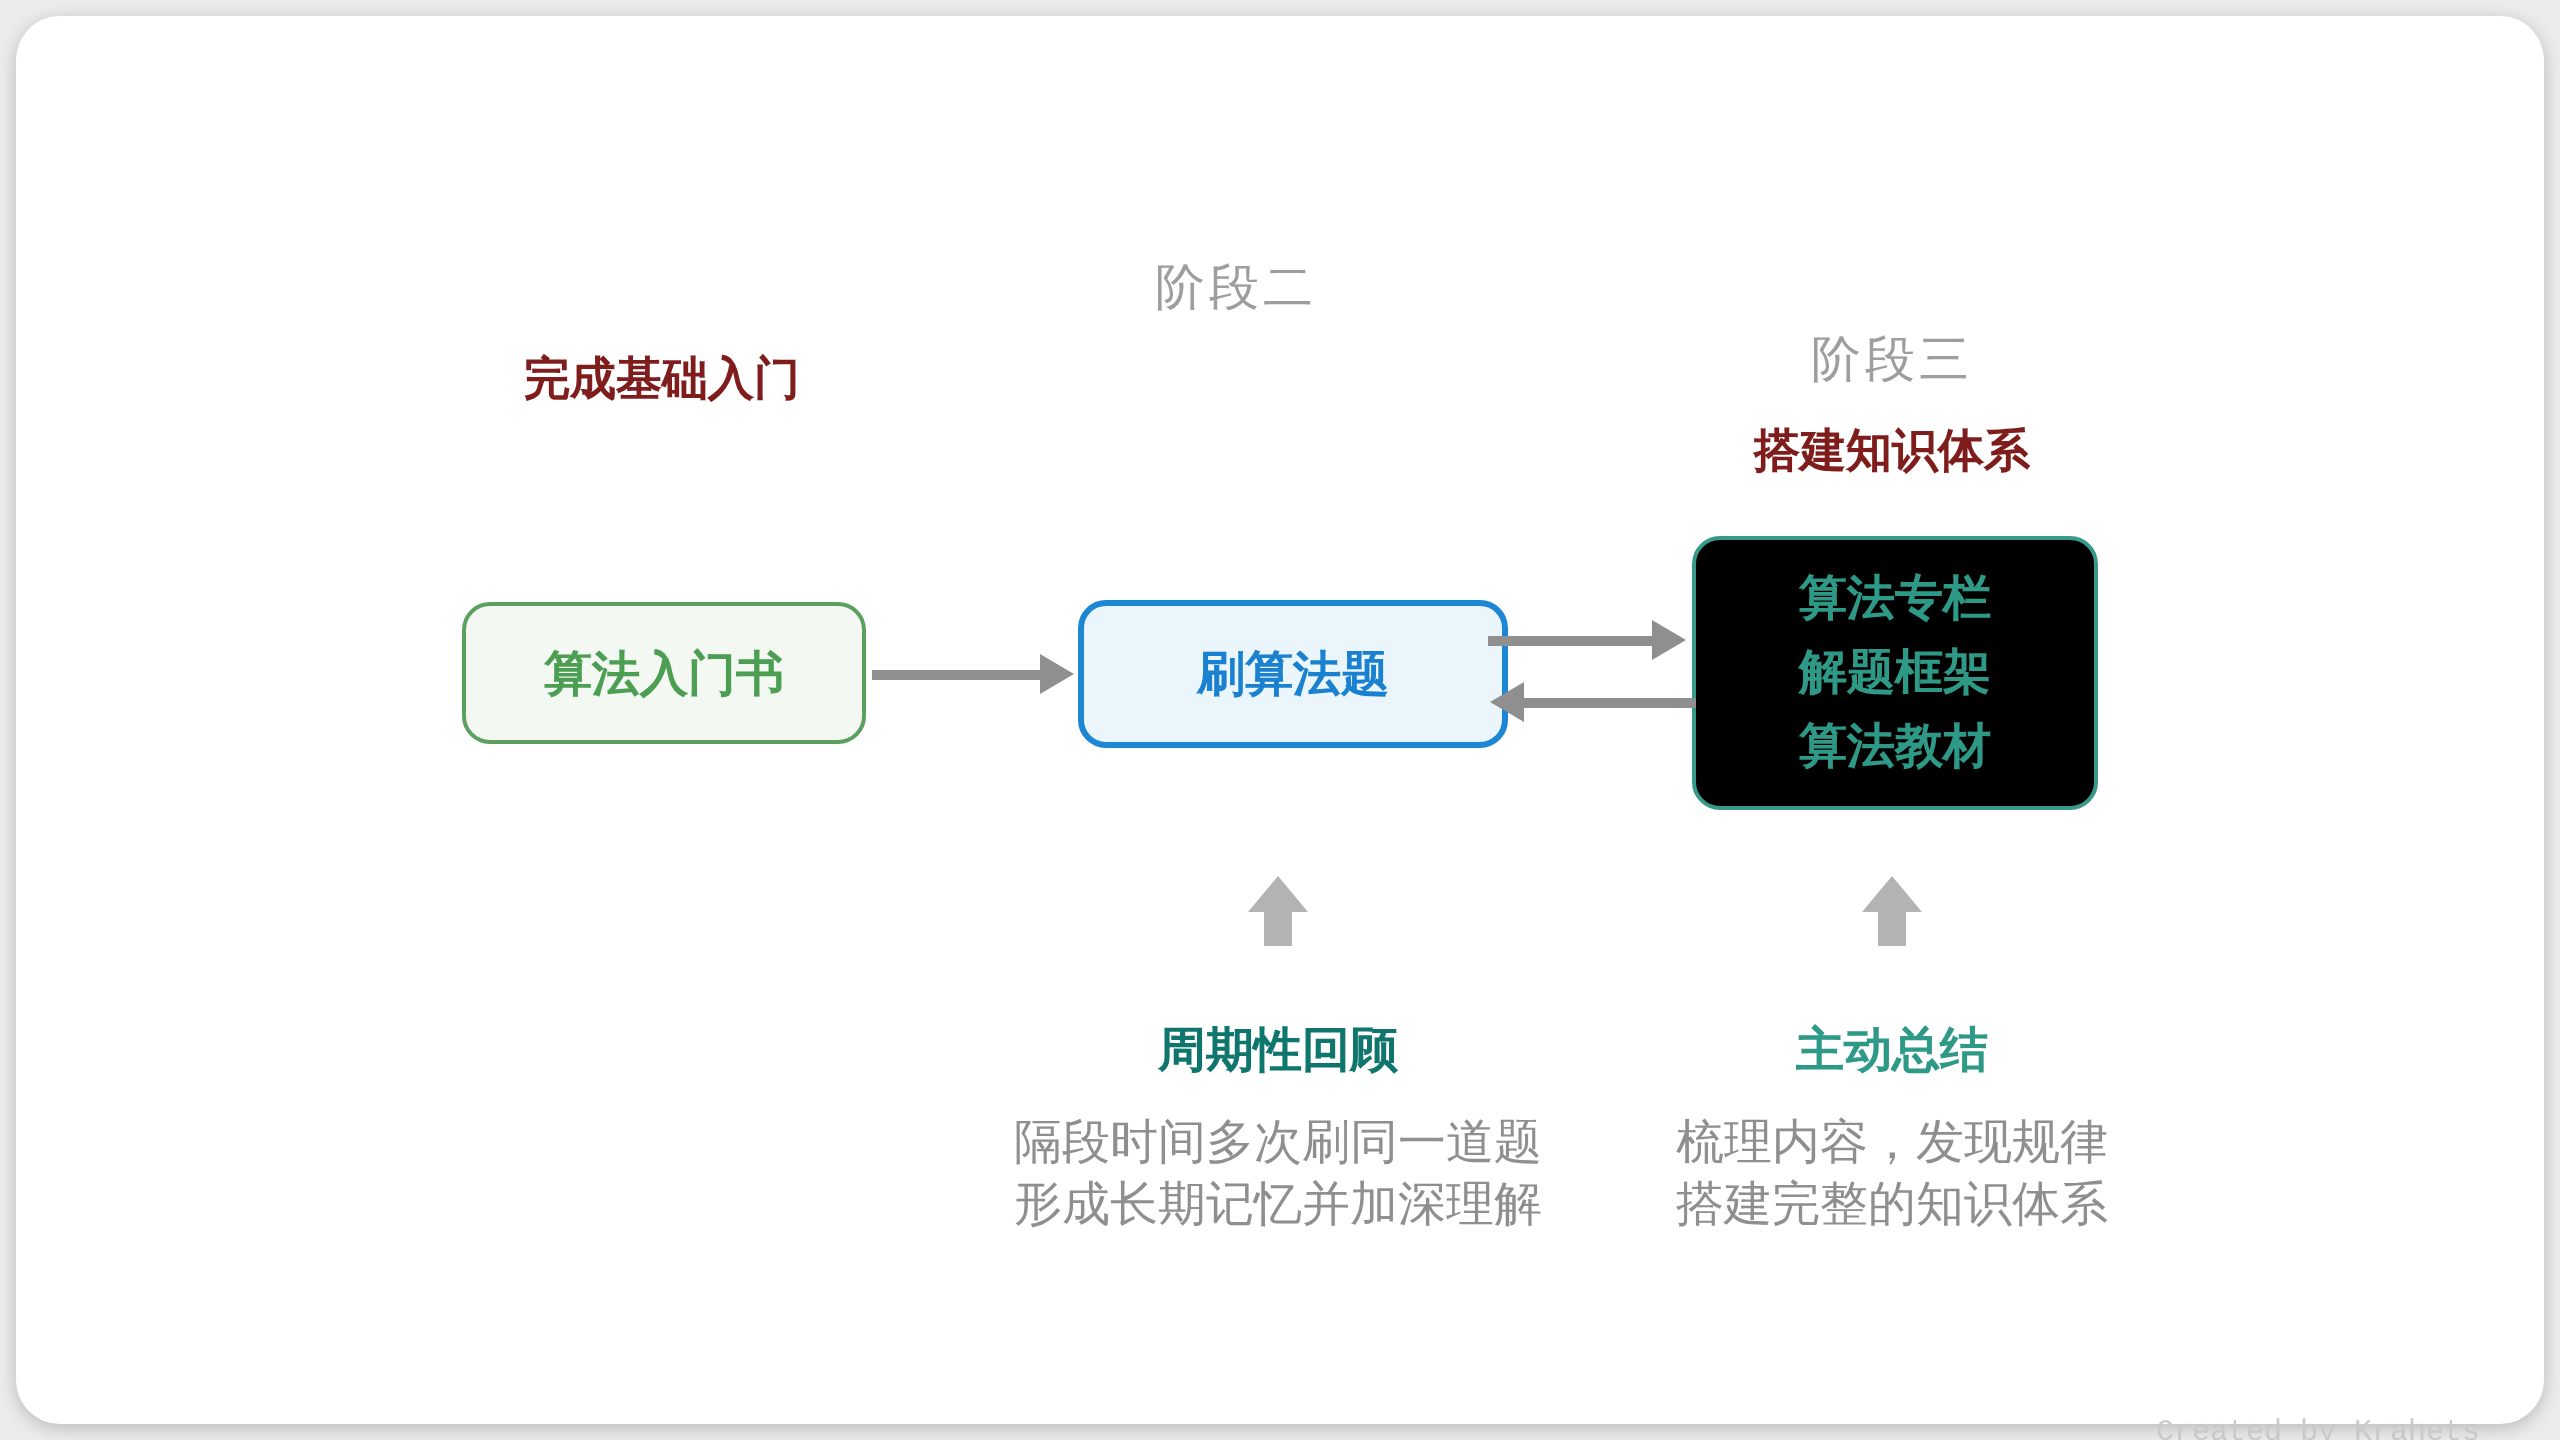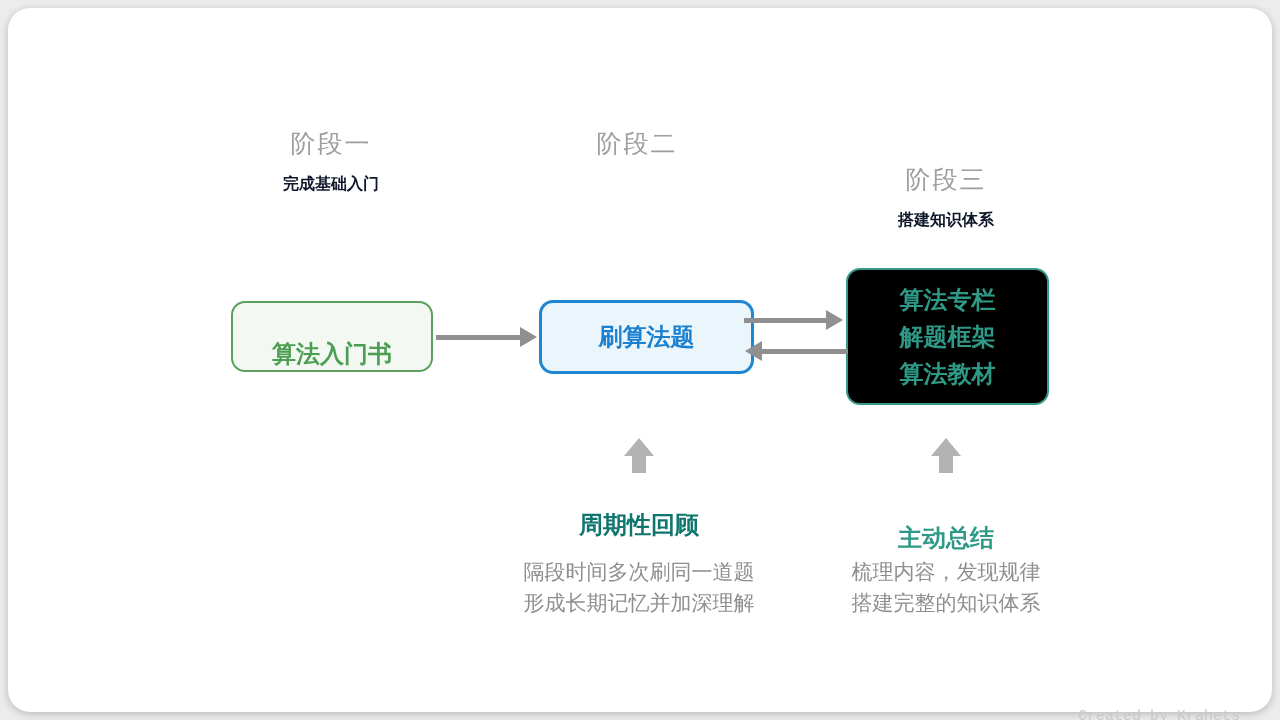--- a/index.html
+++ b/index.html
@@ -31,44 +31,43 @@
     text-align: center;
     font-size: 25px;
     letter-spacing: 2px;
     color: #9e9e9e;
   }
   .stage-title {
     position: absolute;
     width: 260px;
     top: 174px;
     text-align: center;
-    font-size: 16px;
+    font-size: 23px;
     font-weight: bold;
-    color: #0f172a;
+    color: #7f1d1d;
   }
   .col1 { left: 201px; }
-  .col2 { left: 507px; text-align: center; }
+  .col2 { left: 488px; text-align: center; }
   .col3 { left: 816px; margin-top: 36px; }
   .node {
     position: absolute;
     box-sizing: border-box;
     border-radius: 14px;
     display: flex;
     flex-direction: column;
     justify-content: center;
     align-items: center;
     font-size: 24px;
     font-weight: bold;
   }
   .node-intro {
     left: 231px; top: 301px; width: 202px; height: 71px;
     border: 2px solid #5ba05f;
     background: #f3f9f2;
     color: #4b9e52;
-    justify-content: flex-end;
   }
   .node-practice {
     left: 539px; top: 300px; width: 215px; height: 74px;
     border: 3px solid #1e87d3;
     background: #ebf5fc;
     color: #1981cf;
   }
   .node-resources {
     left: 846px; top: 268px; width: 203px; height: 137px;
     border: 2px solid #36998a;
@@ -109,27 +108,27 @@
   }
   .annot-label {
     position: absolute;
     width: 260px;
     top: 509px;
     text-align: center;
     font-size: 24px;
     font-weight: bold;
   }
   .annot-label-review { color: #0f766e; }
-  .annot-label-summary { color: #2e9987; margin-top: 13px; }
+  .annot-label-summary { color: #2e9987; }
   .annot-desc {
     position: absolute;
     width: 300px;
     top: 556px;
     text-align: center;
-    font-size: 21px;
+    font-size: 24px;
     line-height: 31px;
     color: #8f8f8f;
   }
   .annot-desc-review { left: 489px; }
   .annot-desc-summary { left: 796px; }
   .annot-col2 { left: 509px; }
   .annot-col3 { left: 816px; }
   .footer-credit {
     position: absolute;
     right: 40px; top: 708px;
@@ -137,21 +136,20 @@
     font-size: 15px;
     color: #c9c9c9;
   }
 </style>
 </head>
 <body>
 
 <div class="stage-canvas">
   <div class="card"></div>
 
-  <div class="stage-number col1">阶段一</div>
   <div class="stage-title col1">完成基础入门</div>
   <div class="stage-number col2">阶段二</div>
   <div class="stage-number col3">阶段三</div>
   <div class="stage-title col3">搭建知识体系</div>
 
   <div class="node node-intro">
     <span>算法入门书</span>
   </div>
   <div class="node node-practice">
     <span>刷算法题</span>

